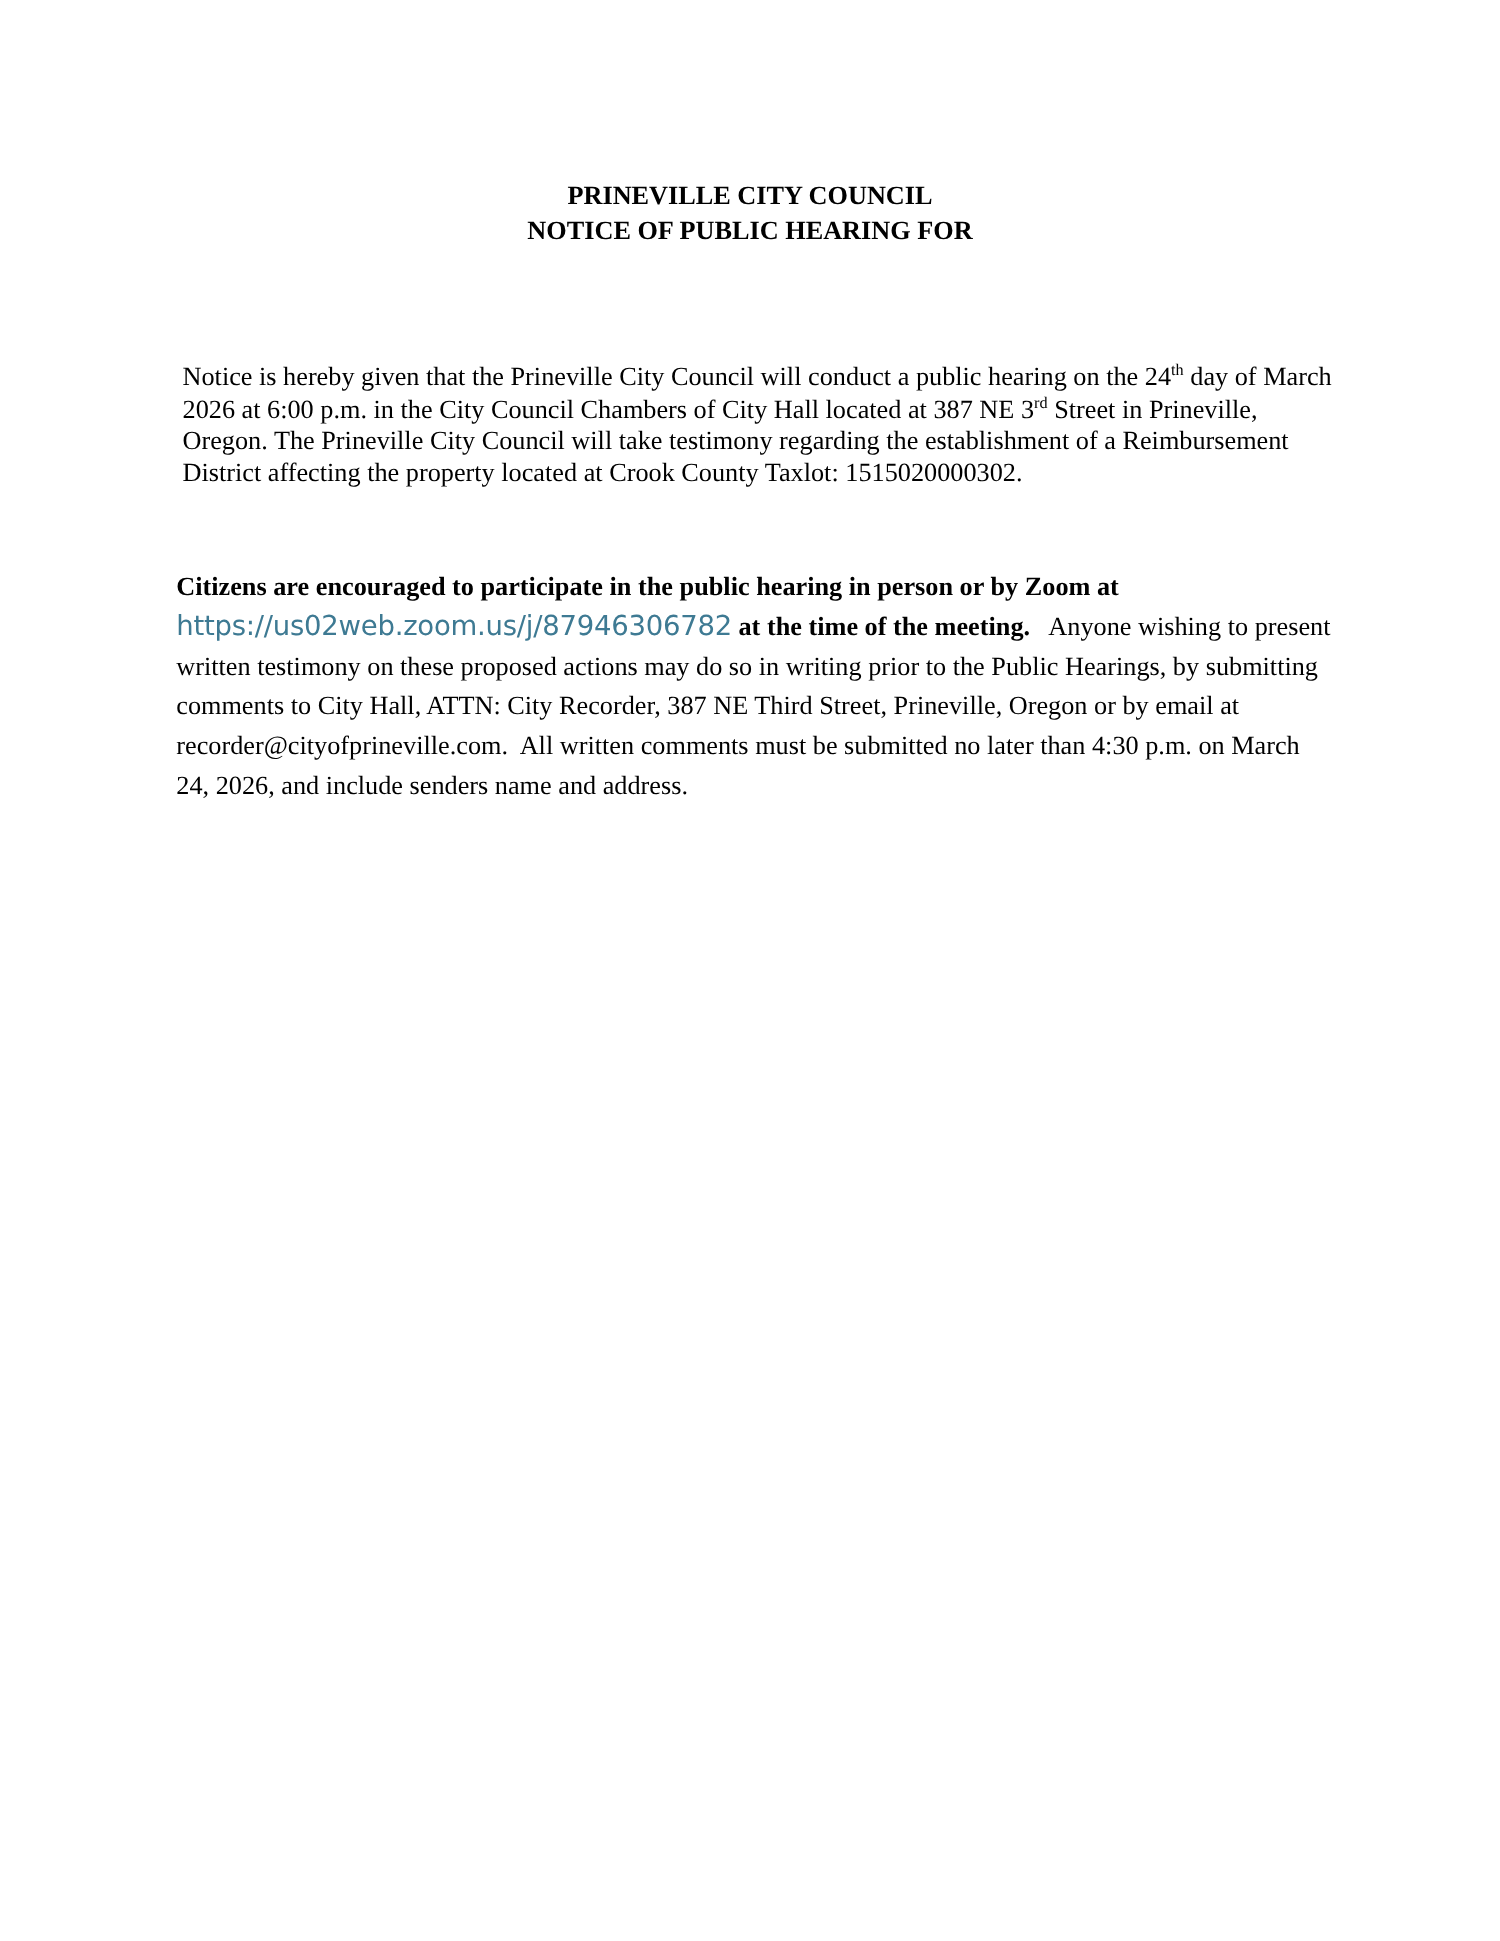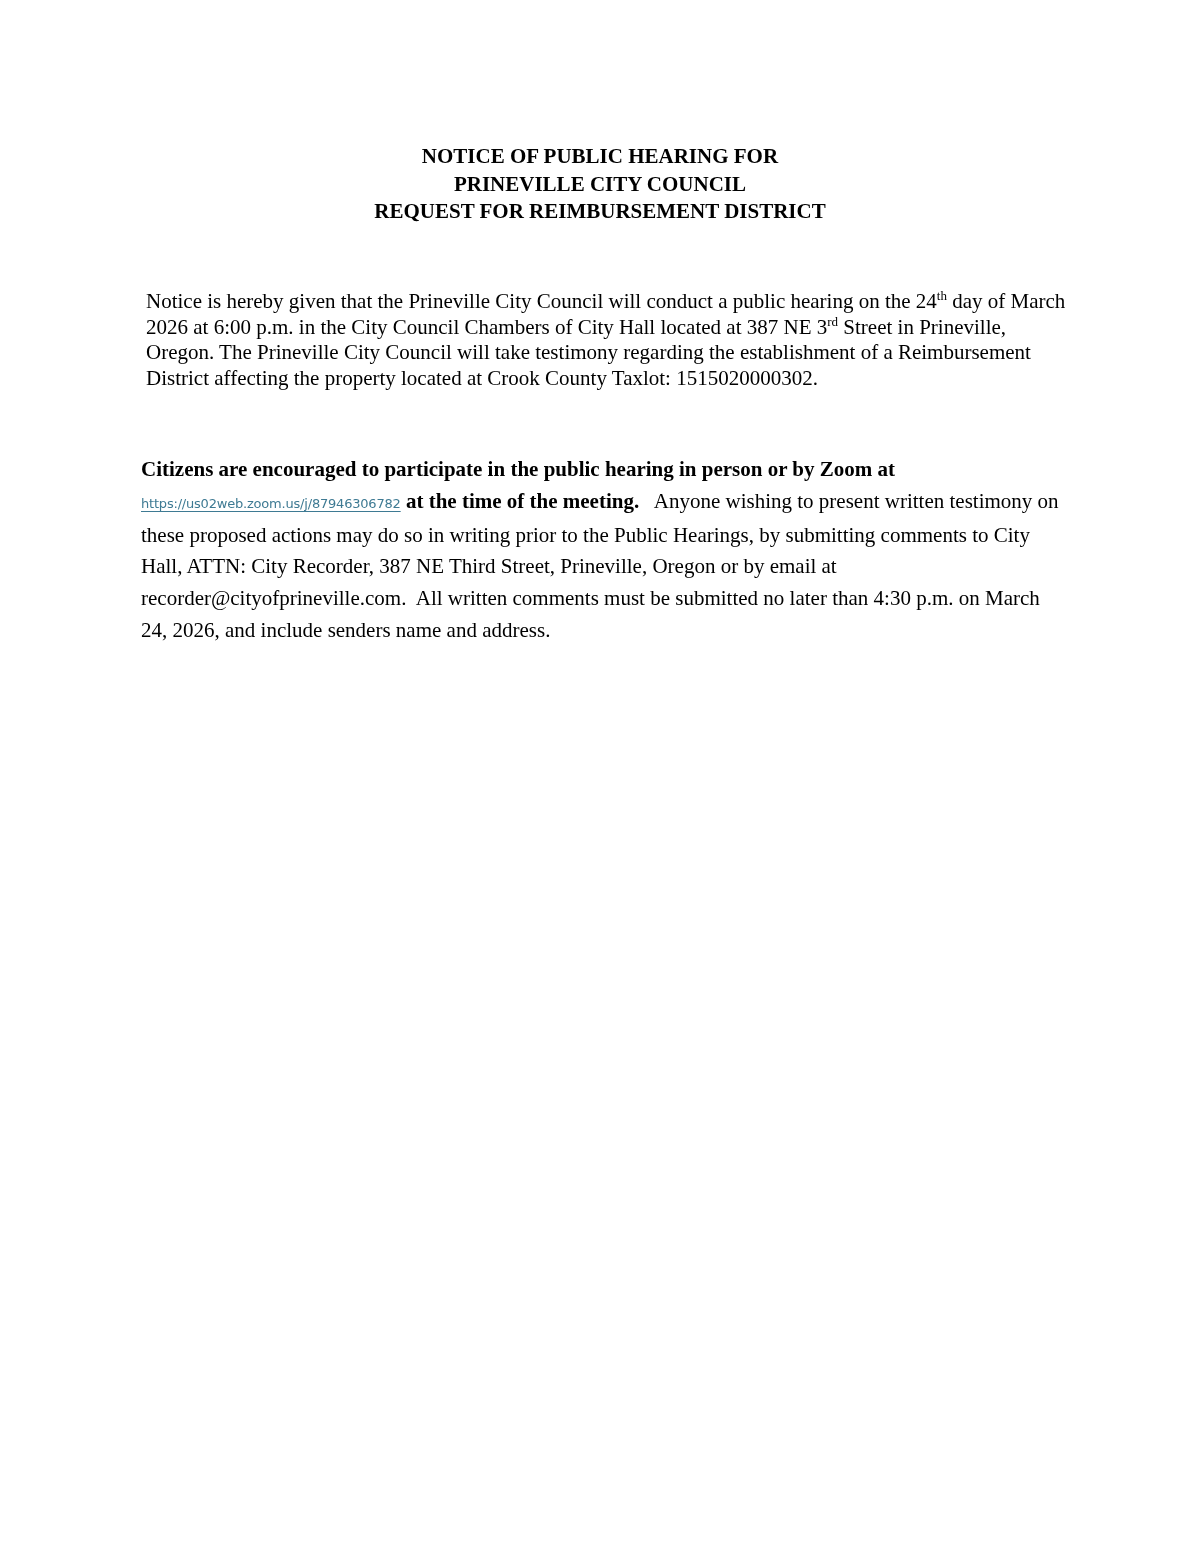--- a/index.html
+++ b/index.html
@@ -49,35 +49,33 @@
       line-height: 31.8px;
     }
     sup {
       font-size: 13px;
       line-height: 0;
       vertical-align: 8px;
     }
     .bold { font-weight: bold; text-align: center; }
     .zoom-link {
       font-family: "DejaVu Sans", "Liberation Sans", sans-serif;
-      font-size: 13px;
+      font-size: 22px;
       color: #3e7a93;
-      text-decoration: underline;
       text-underline-offset: 3px;
       letter-spacing: -0.2px;
     }
   </style>
 </head>
 <body>
 
 <div class="page">
 
   <div class="title-block">
+    <span class="title-line">PRINEVILLE CITY COUNCIL</span>
     <span class="title-line">NOTICE OF PUBLIC HEARING FOR</span>
-    <span class="title-line">PRINEVILLE CITY COUNCIL</span>
-    <span class="title-line">REQUEST FOR REIMBURSEMENT DISTRICT</span>
   </div>
 
   <p class="para1"><span>Notice is hereby given that the Prineville City Council will conduct a public hearing on the 24</span><sup>th</sup><span> day of March 2026 at 6:00 p.m. in the City Council Chambers of City Hall located at 387 NE 3</span><sup>rd</sup><span> Street in Prineville, Oregon. The Prineville City Council will take testimony regarding the establishment of a Reimbursement District affecting the property located at Crook County Taxlot: 1515020000302.</span></p>
 
   <p class="para2"><span class="bold">Citizens are encouraged to participate in the public hearing in person or by Zoom at </span><a class="zoom-link">https://us02web.zoom.us/j/87946306782</a><span class="bold"> at the time of the meeting.</span><span style="white-space: pre-wrap;">   Anyone wishing to present written testimony on these proposed actions may do so in writing prior to the Public Hearings, by submitting comments to City Hall, ATTN: City Recorder, 387 NE Third Street, Prineville, Oregon or by email at recorder@cityofprineville.com.  All written comments must be submitted no later than 4:30 p.m. on March 24, 2026, and include senders name and address.</span></p>
 
 </div>
 
 </body></html>

